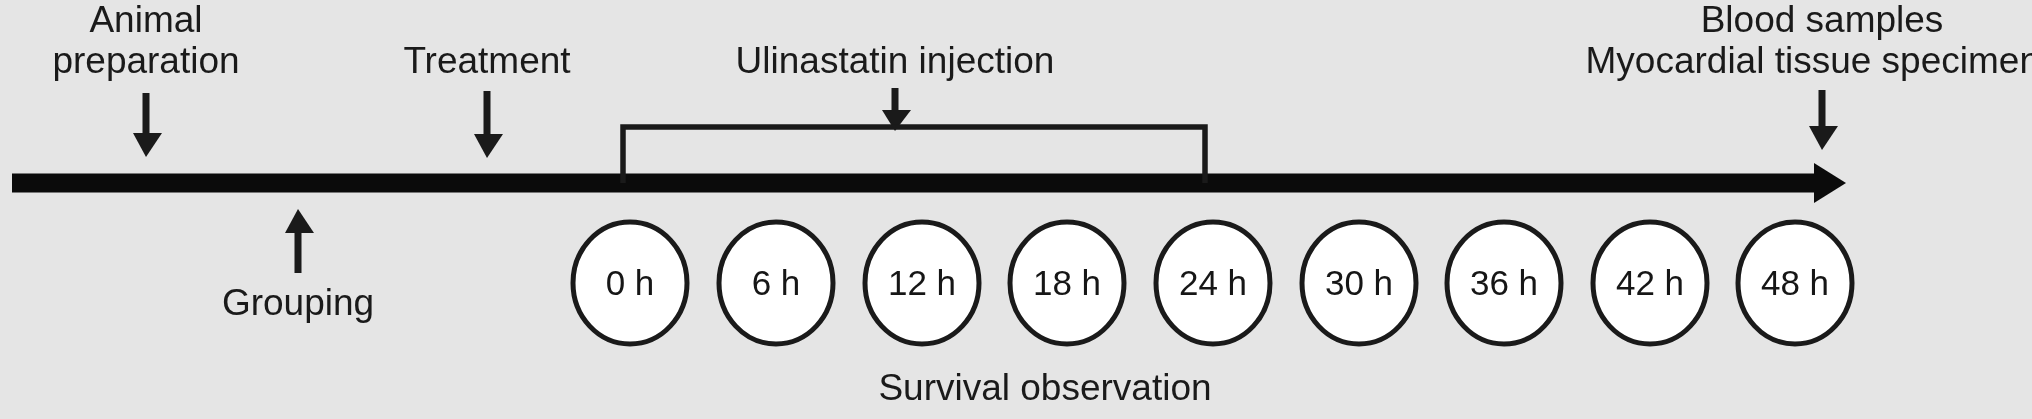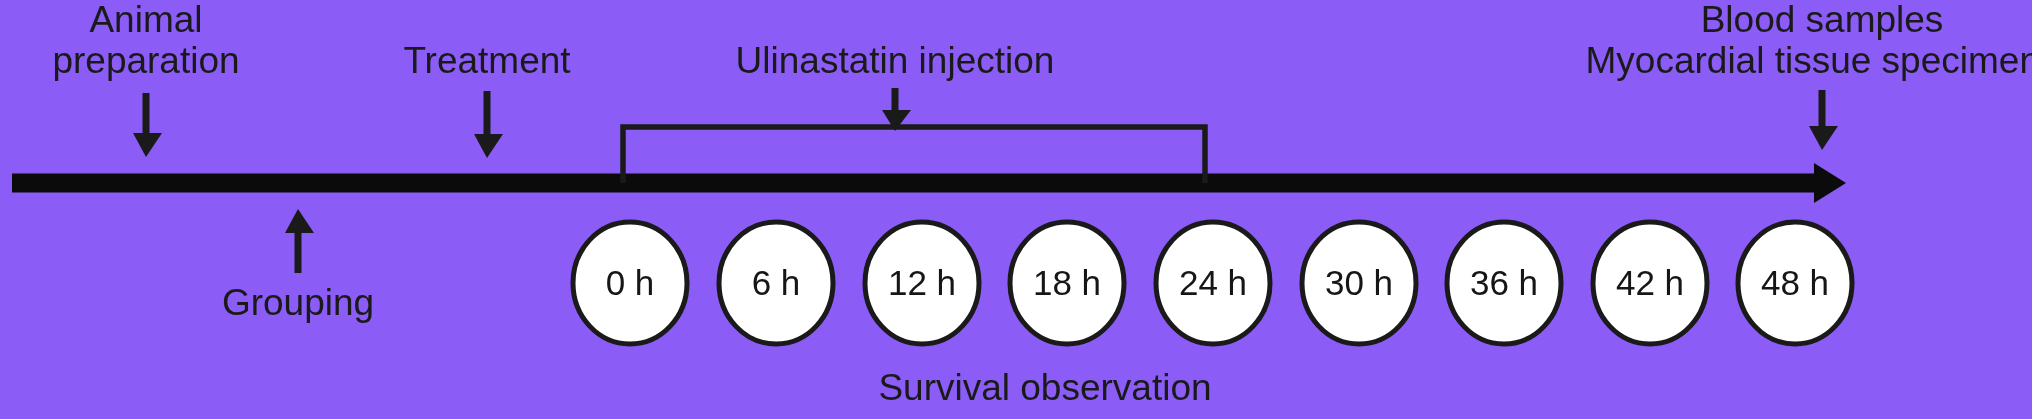--- a/index.html
+++ b/index.html
@@ -8,21 +8,21 @@
     background: #ffffff;
   }
   body {
     font-family: "Liberation Sans", sans-serif;
     color: #1a1a1a;
   }
   #figure-root {
     position: relative;
     width: 2032px;
     height: 419px;
-    background: #8b5cf6;
+    background: #e5e5e5;
     overflow: hidden;
   }
   svg.diagram-canvas {
     position: absolute;
     left: 0;
     top: 0;
     width: 2032px;
     height: 419px;
     display: block;
   }

